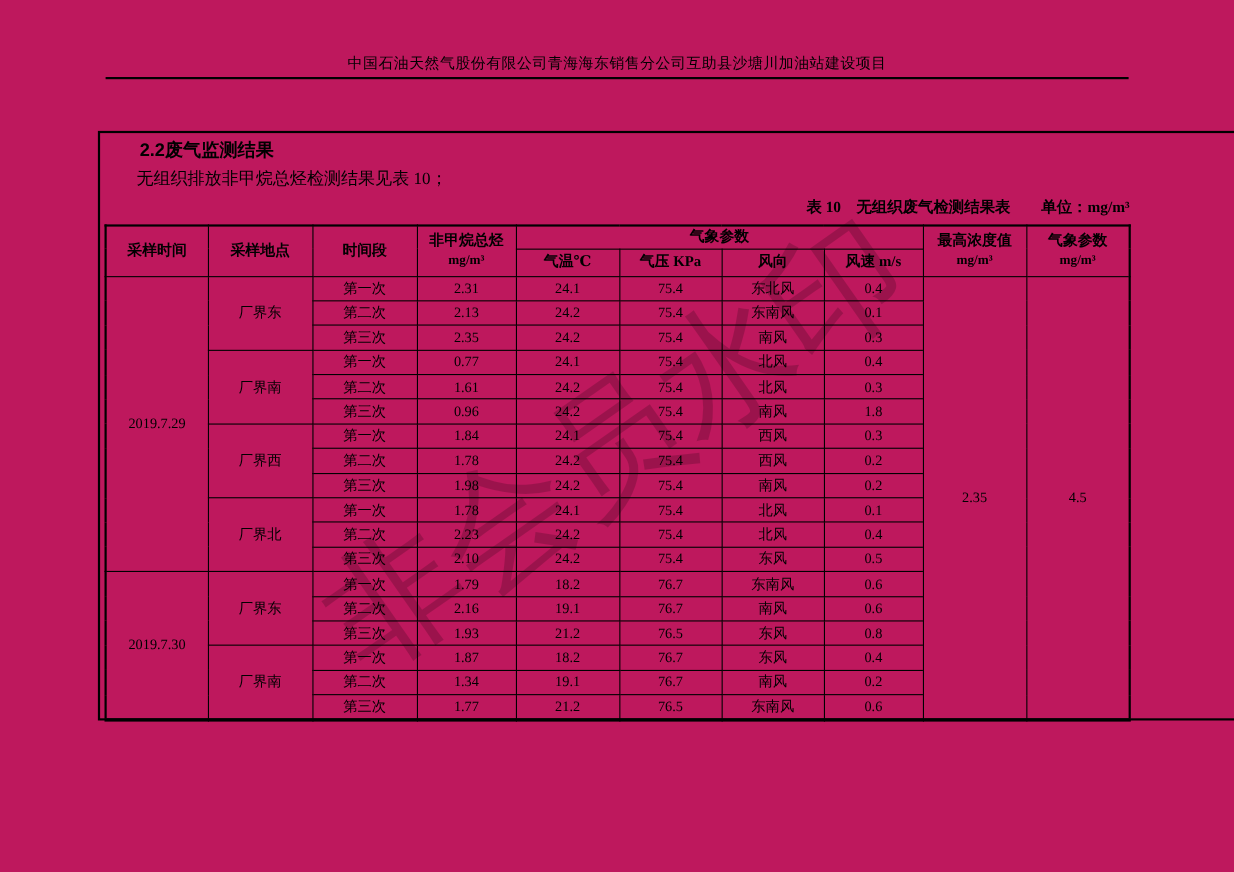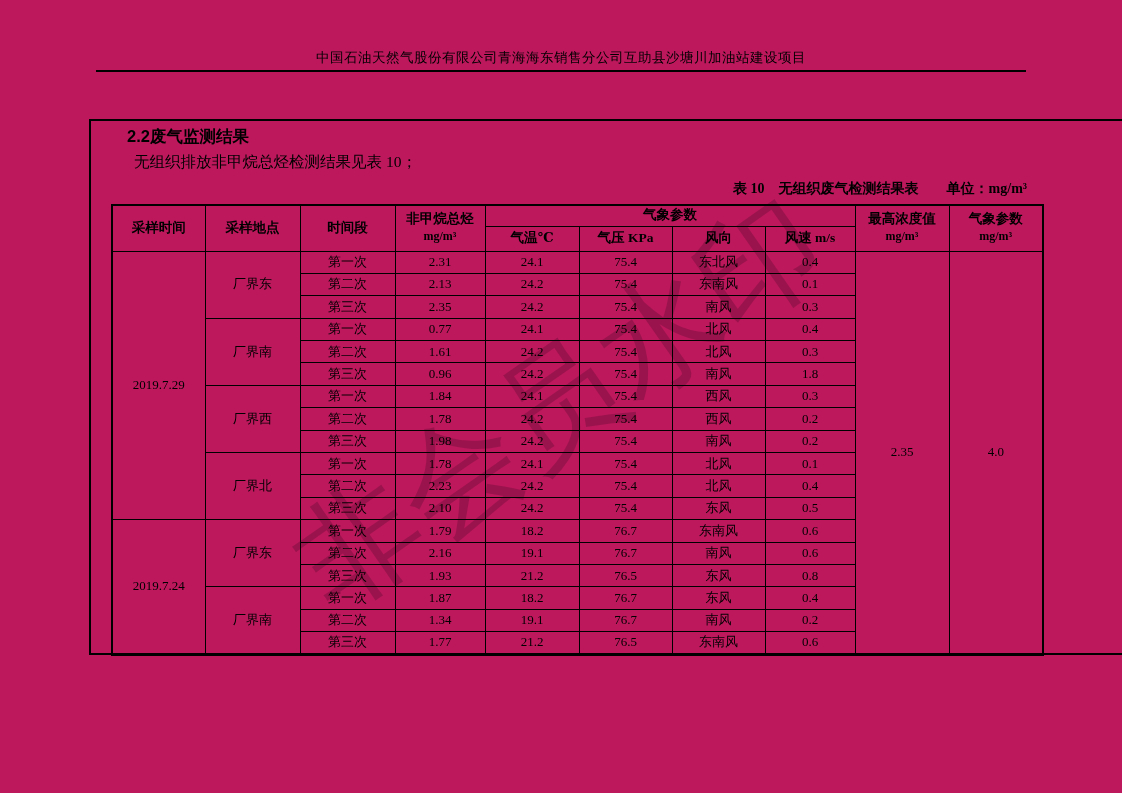--- a/index.html
+++ b/index.html
@@ -22,29 +22,29 @@
   .content-box {
     position:absolute; left:89px; top:119px; width:1096px; height:536px;
     border:2px solid #000; box-sizing:border-box;
   }
   .section-heading {
     position:absolute; left:36px; top:5px;
     font-family:"Liberation Sans","DejaVu Sans",sans-serif;
     font-weight:bold; font-size:16.5px;
   }
   .section-intro {
-    position:absolute; left:43px; top:31px; font-size:15.5px;text-align:right;
+    position:absolute; left:33px; top:31px; font-size:15.5px;text-align:right;
   }
   .table-caption {
     position:absolute; left:0; top:59px; width:936px;
     text-align:right; font-weight:bold; font-size:14px;
   }
 
   table.results {
-    position:absolute; left:20px; top:83px; width:931px;
+    position:absolute; left:4px; top:83px; width:931px;
     border-collapse:collapse; table-layout:fixed;
     border:2px solid #000; border-bottom:3px solid #000;
   }
   table.results th, table.results td {
     border:1px solid #000; text-align:center; vertical-align:middle;
     padding:0; font-size:13px; line-height:1.25; overflow:hidden;
     background:transparent;
   }
   table.results thead th { font-weight:bold; font-size:13.5px; }
   table.results thead tr.h1 { height:21px; }
@@ -117,21 +117,21 @@
         <tr>
           <td rowspan="12">2019.7.29</td>
           <td rowspan="3">厂界东</td>
           <td>第一次</td>
           <td>2.31</td>
           <td>24.1</td>
           <td>75.4</td>
           <td>东北风</td>
           <td>0.4</td>
           <td rowspan="18" class="merged-val">2.35</td>
-          <td rowspan="18" class="merged-val">4.0</td>
+          <td rowspan="18" class="merged-val">4.5</td>
         </tr>
         <tr>
           <td>第二次</td>
           <td>2.13</td>
           <td>24.2</td>
           <td>75.4</td>
           <td>东南风</td>
           <td>0.1</td>
         </tr>
         <tr>
@@ -211,21 +211,21 @@
         </tr>
         <tr>
           <td>第三次</td>
           <td>2.10</td>
           <td>24.2</td>
           <td>75.4</td>
           <td>东风</td>
           <td>0.5</td>
         </tr>
         <tr>
-          <td rowspan="6">2019.7.24</td>
+          <td rowspan="6">2019.7.30</td>
           <td rowspan="3">厂界东</td>
           <td>第一次</td>
           <td>1.79</td>
           <td>18.2</td>
           <td>76.7</td>
           <td>东南风</td>
           <td>0.6</td>
         </tr>
         <tr>
           <td>第二次</td>

